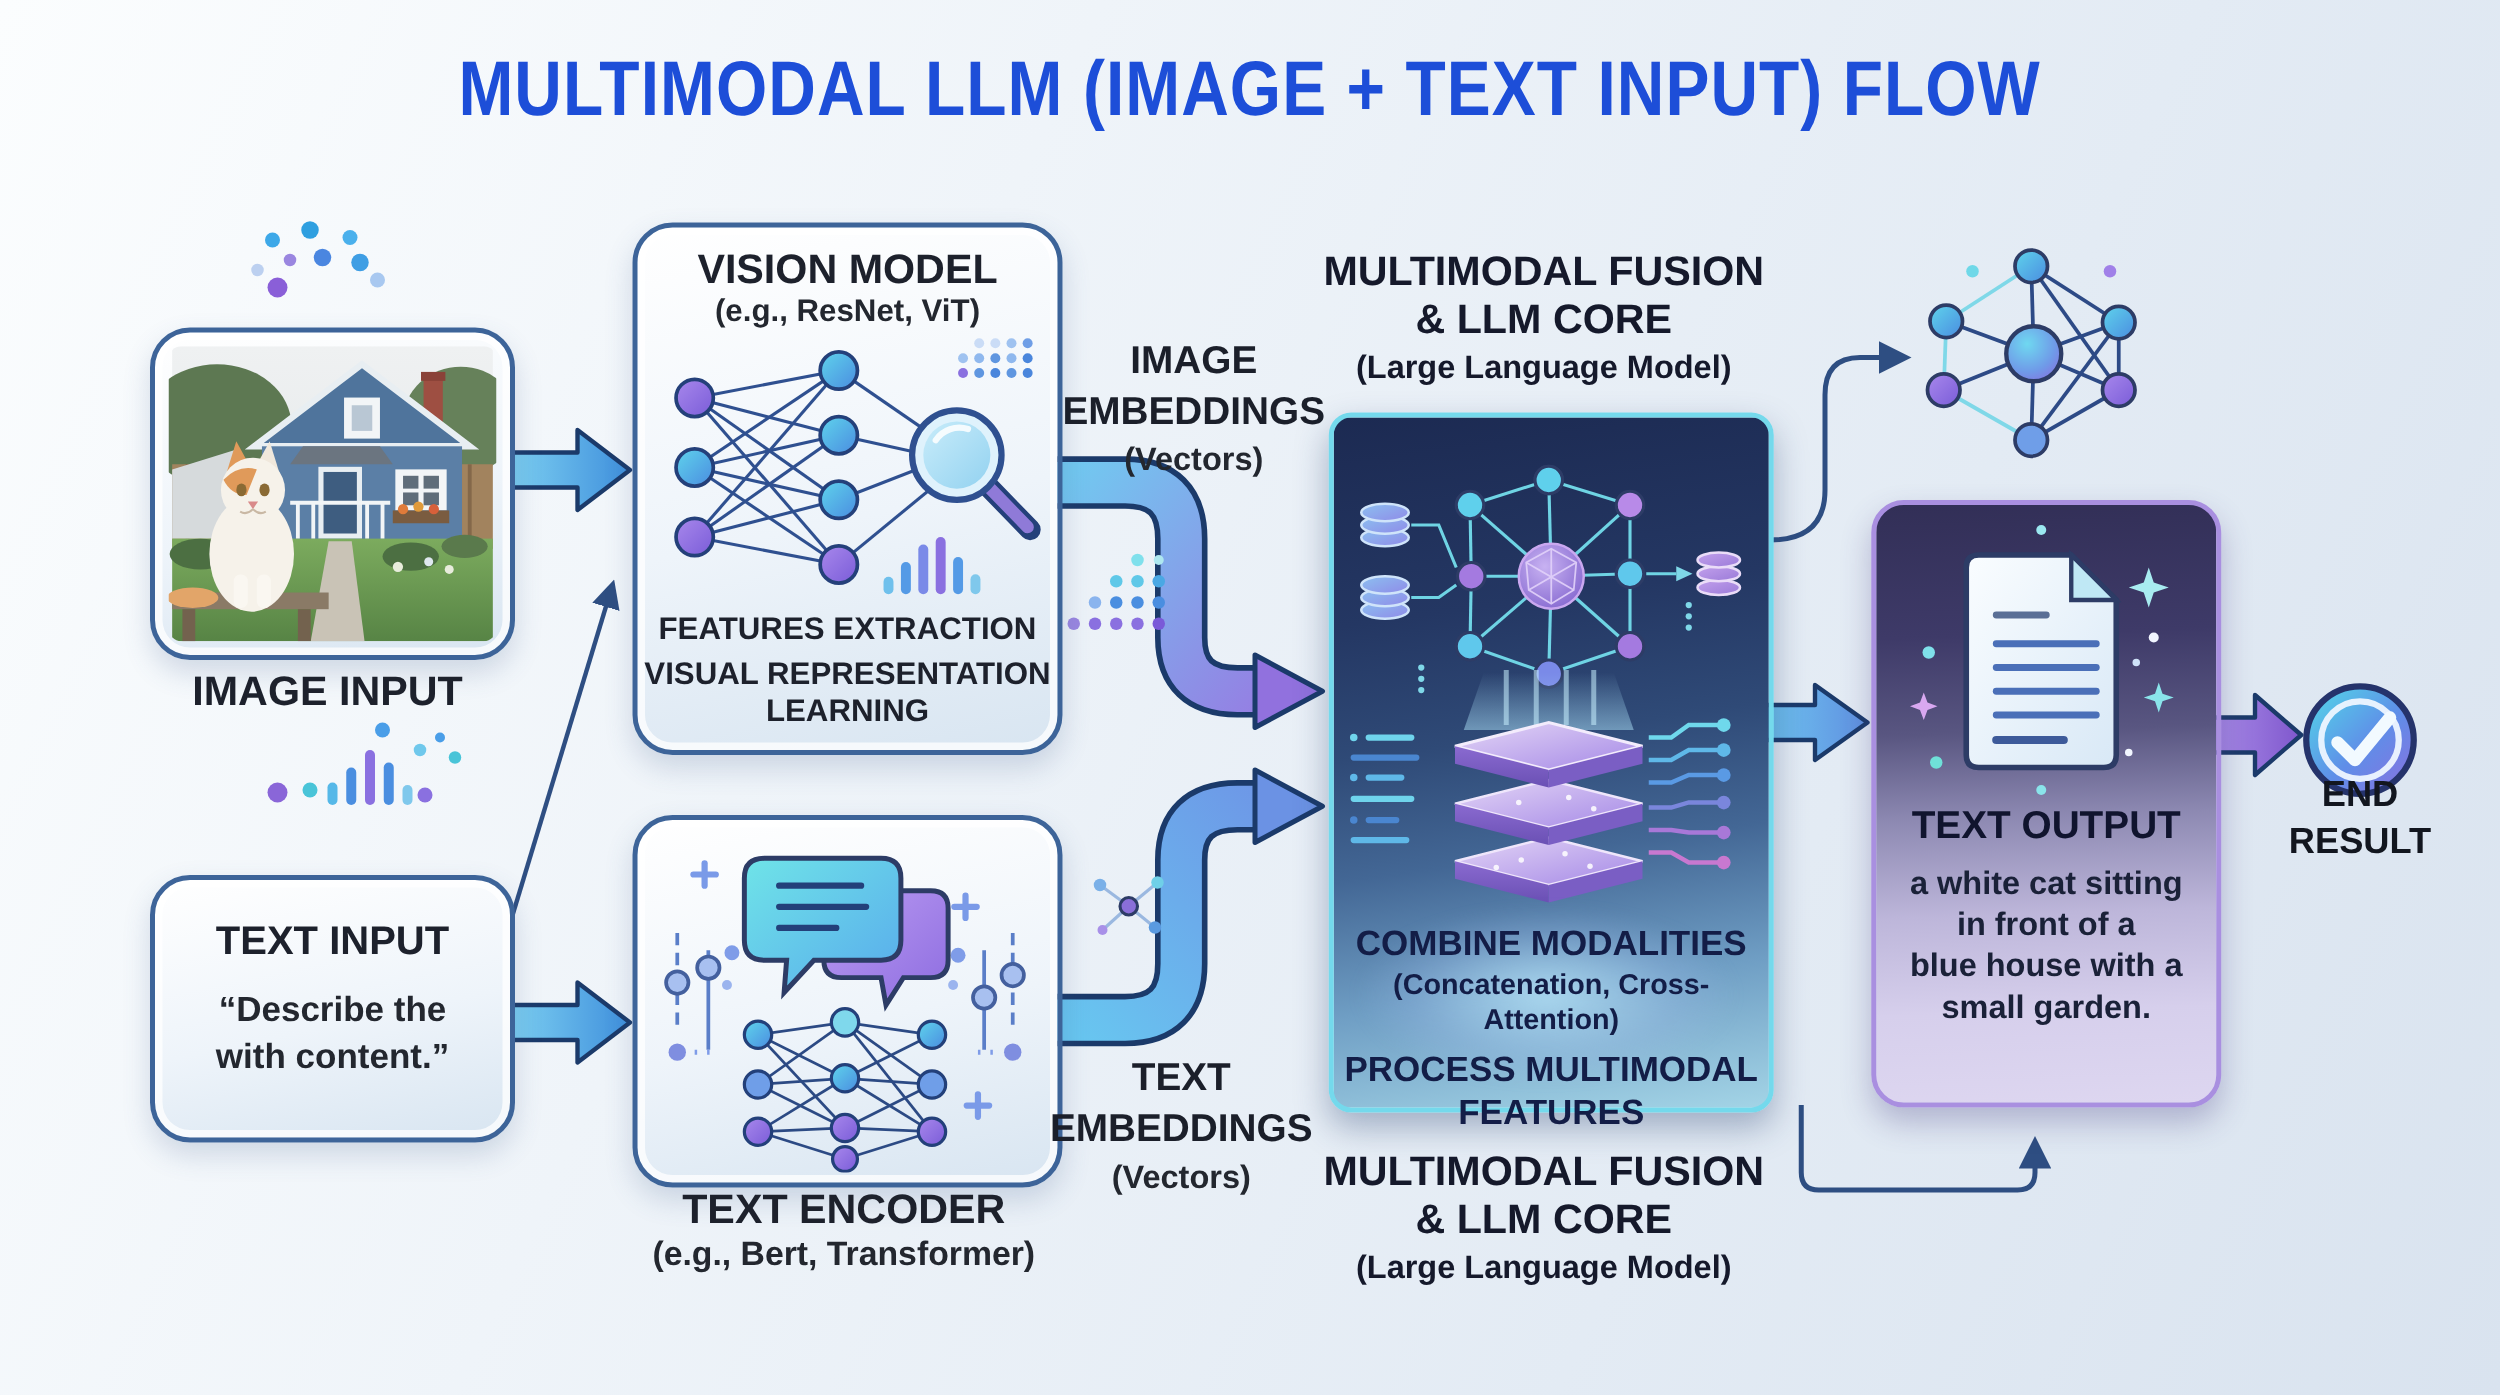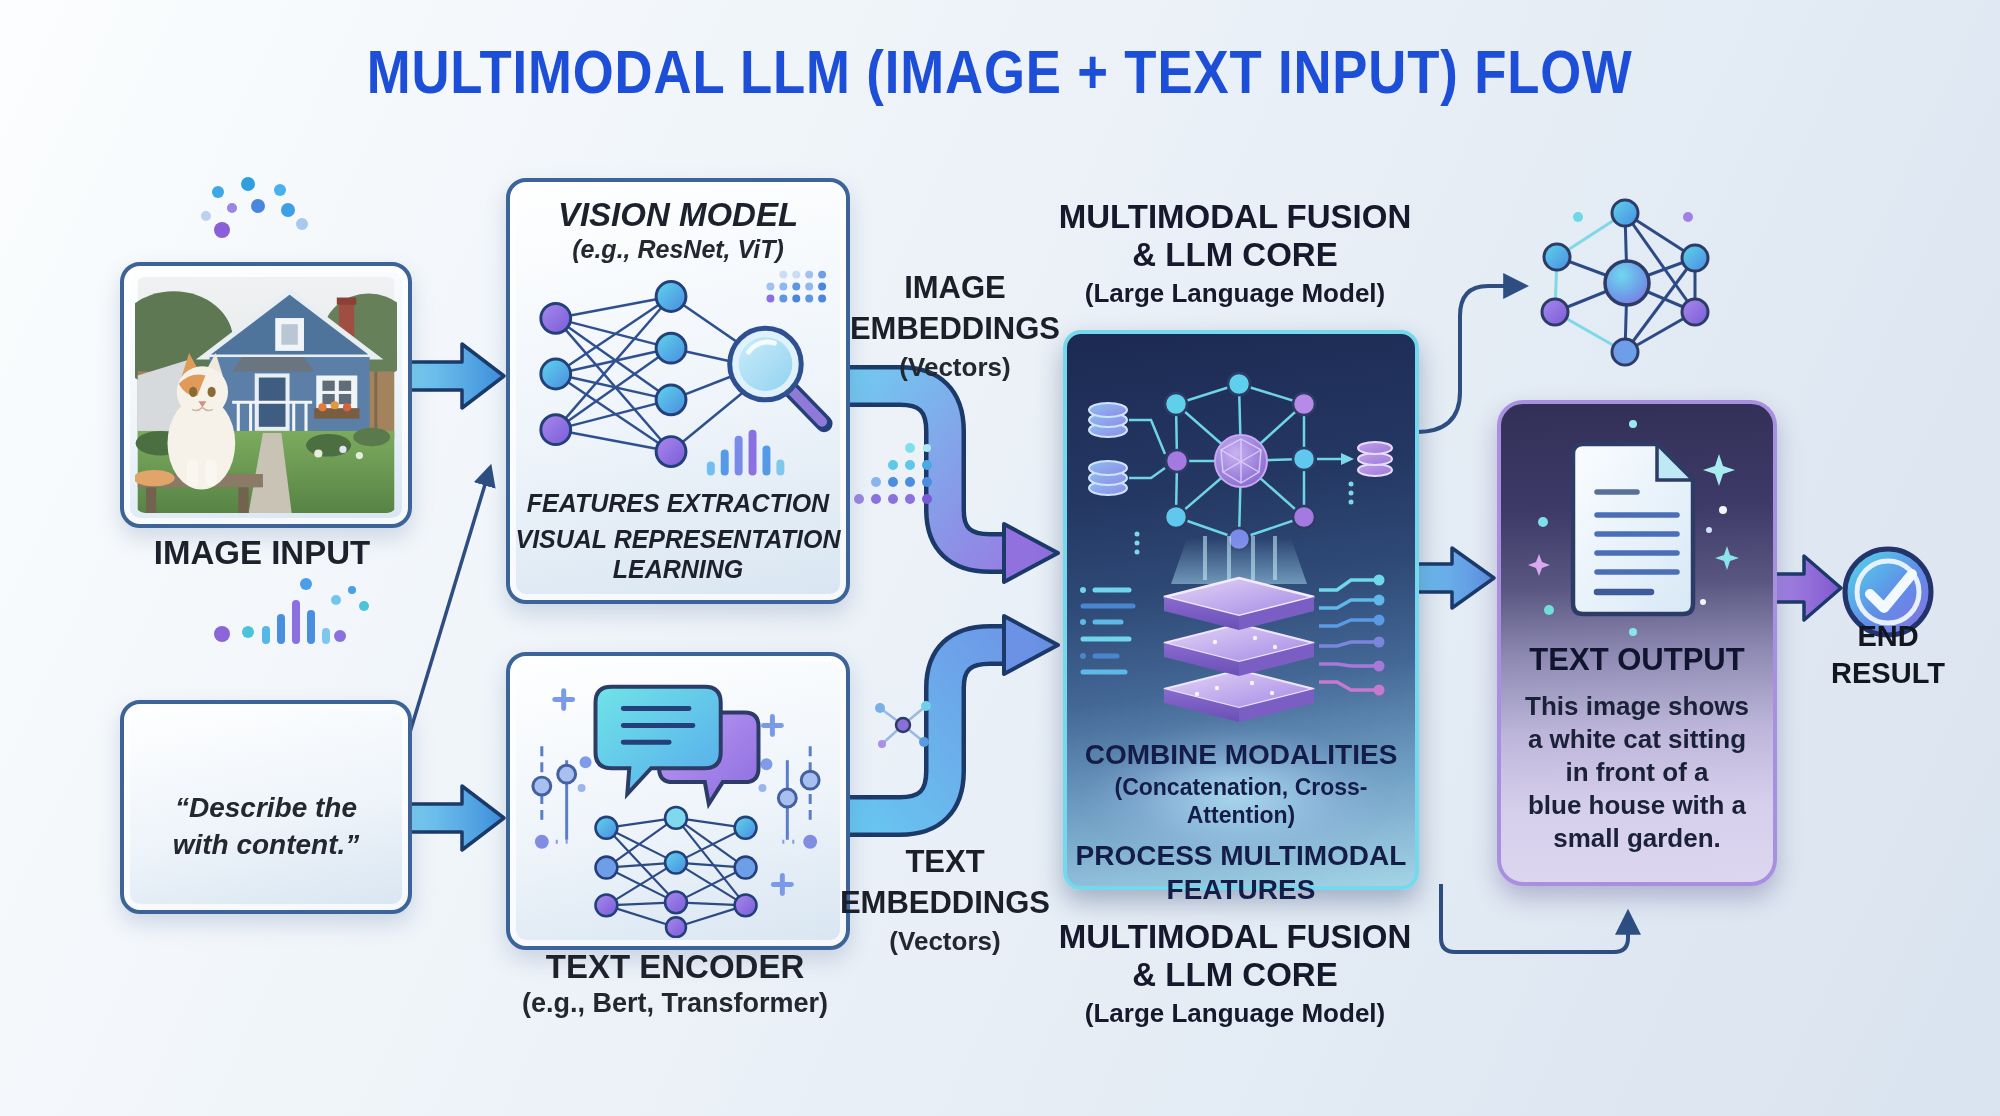--- a/index.html
+++ b/index.html
@@ -7,23 +7,23 @@
     width:2000px;height:1116px;position:relative;overflow:hidden;
     font-family:"Liberation Sans","DejaVu Sans",sans-serif;
     background:linear-gradient(115deg,#fbfdfe 0%,#eff4f9 35%,#e3ebf4 70%,#d9e3ef 100%);
   }
   .abs{position:absolute;}
   
   .page-title{top:36px;left:0;width:100%;text-align:center;color:#1d4ed8;}
   .page-title span{display:inline-block;font-size:62px;font-weight:700;letter-spacing:1px;
     transform:scaleX(.85);transform-origin:center;white-space:nowrap;}
   
-  .box{border:4px solid #3d6499;border-radius:20px;
+  .box{border:4px solid #3d6499;border-radius:32px;
     background:linear-gradient(168deg,#ffffff 0%,#eef4fa 55%,#d8e5f1 100%);
-    box-shadow:0 10px 22px rgba(60,90,140,.20), inset 0 0 0 6px rgba(255,255,255,.75);font-style:italic;}
+    box-shadow:0 10px 22px rgba(60,90,140,.20), inset 0 0 0 6px rgba(255,255,255,.75);}
   .ctr{text-align:center;}
   .lbl-dark{color:#1d212c;font-weight:700;}
   
   .image-input-box{left:120px;top:262px;width:284px;height:258px;}
   .image-input-box svg{position:absolute;left:11px;top:11px;border-radius:10px;}
   .image-input-label{left:100px;top:534px;width:324px;font-size:33px;}
   
   .text-input-box{left:120px;top:700px;width:284px;height:206px;}
   .text-input-title{width:100%;top:30px;left:0;font-size:32px;}
   .text-input-quote{width:100%;top:86px;left:0;font-size:28px;font-weight:600;color:#23272f;line-height:1.32;}
@@ -274,20 +274,21 @@
       <ellipse cx="54" cy="112" rx="4" ry="5" fill="#8a6a34"></ellipse>
         <ellipse cx="72" cy="112" rx="4" ry="5" fill="#8a6a34"></ellipse>
       <polygon points="59,121 67,121 63,127" fill="#d98a8a"></polygon>
       <path d="M63 127 Q58 132 53 129 M63 127 Q68 132 73 129" stroke="#c9b8a4" stroke-width="1.6" fill="none"></path>
     </g>
   </svg>
 </div>
 <div class="abs ctr lbl-dark image-input-label">IMAGE INPUT</div>
 
 <div class="abs box text-input-box">
+  <div class="abs ctr lbl-dark text-input-title">TEXT INPUT</div>
   <div class="abs ctr text-input-quote">
     <div>“Describe the</div>
     <div>with content.”</div>
   </div>
 </div>
 
 <div class="abs box vision-box">
   <div class="abs ctr lbl-dark vision-title">VISION MODEL</div>
   <div class="abs ctr vision-sub">(e.g., ResNet, ViT)</div>
   <svg class="abs" style="left:4px;top:84px;" width="328" height="218" viewBox="0 0 330 218">
@@ -719,21 +720,20 @@
       <line x1="96" y1="82" x2="136" y2="82" stroke="#5a6f96"></line>
       <line x1="96" y1="105" x2="176" y2="105"></line>
         <line x1="96" y1="124" x2="176" y2="124"></line>
       <line x1="96" y1="143" x2="176" y2="143"></line>
         <line x1="96" y1="162" x2="176" y2="162"></line>
       <line x1="96" y1="182" x2="150" y2="182" stroke="#3d5a9a" stroke-width="6.5"></line>
     </g>
   </svg>
   <div class="output-title">TEXT OUTPUT</div>
   <div class="output-body">
-    <div>This image shows</div>
     <div>a white cat sitting</div>
     <div>in front of a</div>
     <div>blue house with a</div>
     <div>small garden.</div>
   </div>
 </div>
 
 <svg class="abs" style="left:1840px;top:544px;" width="96" height="96" viewBox="0 0 96 96">
   <defs>
     <linearGradient id="endG" x1="0" y1="0" x2="1" y2="1">

